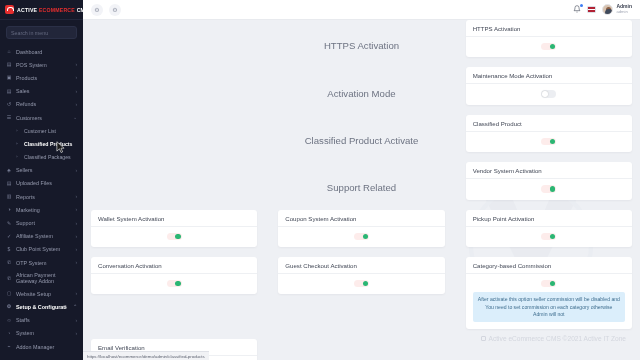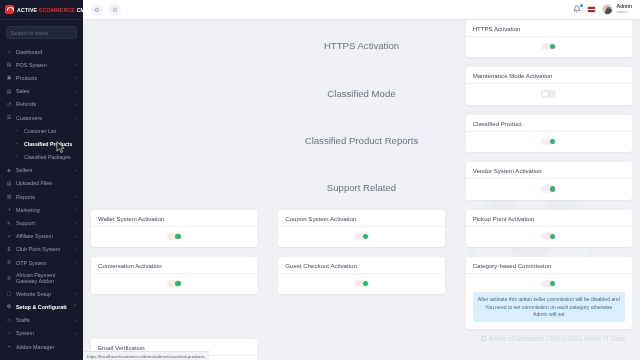--- a/index.html
+++ b/index.html
@@ -387,32 +387,32 @@
             <div class="card">
               <div class="card-head">HTTPS Activation</div>
               <div class="card-body">
                 <div class="switch on">
                   <div class="knob"></div>
                 </div>
               </div>
             </div>
           </div>
           <div class="section">
-            <div class="sec-title">Classified Mode</div>
+            <div class="sec-title">Activation Mode</div>
             <div class="card">
               <div class="card-head">Maintenance Mode Activation</div>
               <div class="card-body">
                 <div class="switch">
                   <div class="knob"></div>
                 </div>
               </div>
             </div>
           </div>
           <div class="section">
-            <div class="sec-title">Classified Product Reports</div>
+            <div class="sec-title">Classified Product Activate</div>
             <div class="card">
               <div class="card-head">Classified Product</div>
               <div class="card-body">
                 <div class="switch on">
                   <div class="knob"></div>
                 </div>
               </div>
             </div>
           </div>
           <div class="section">

